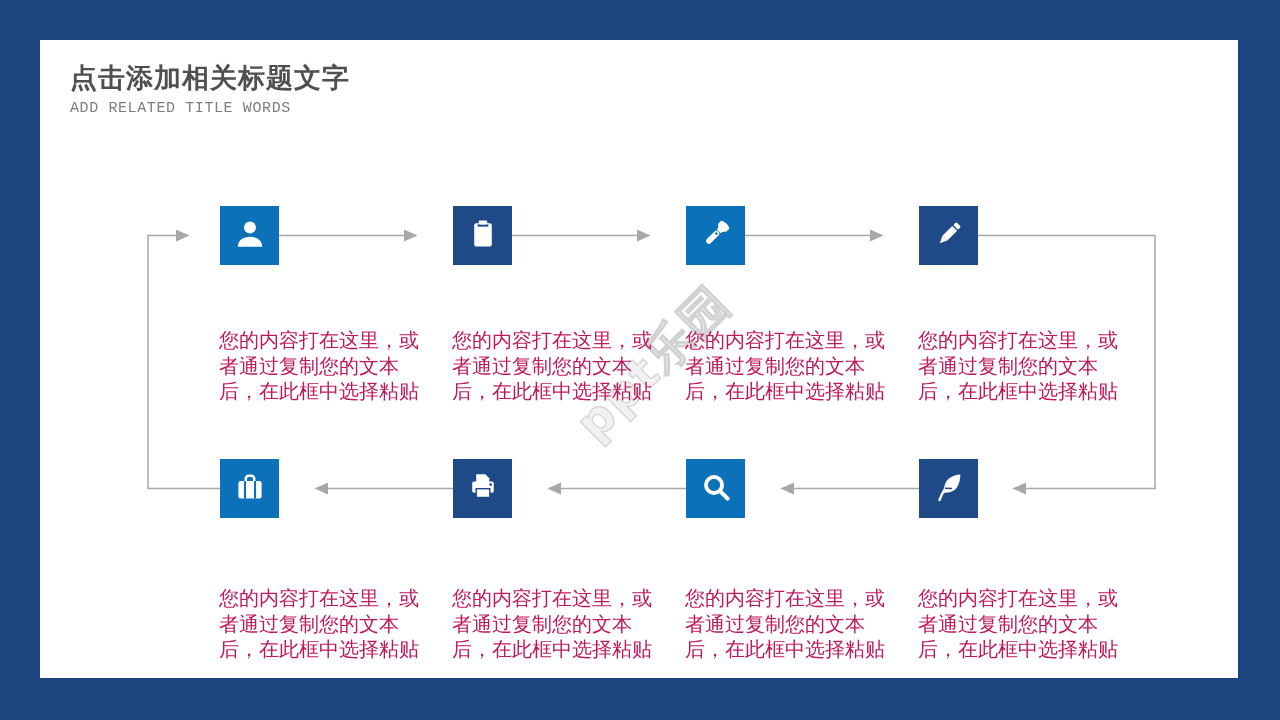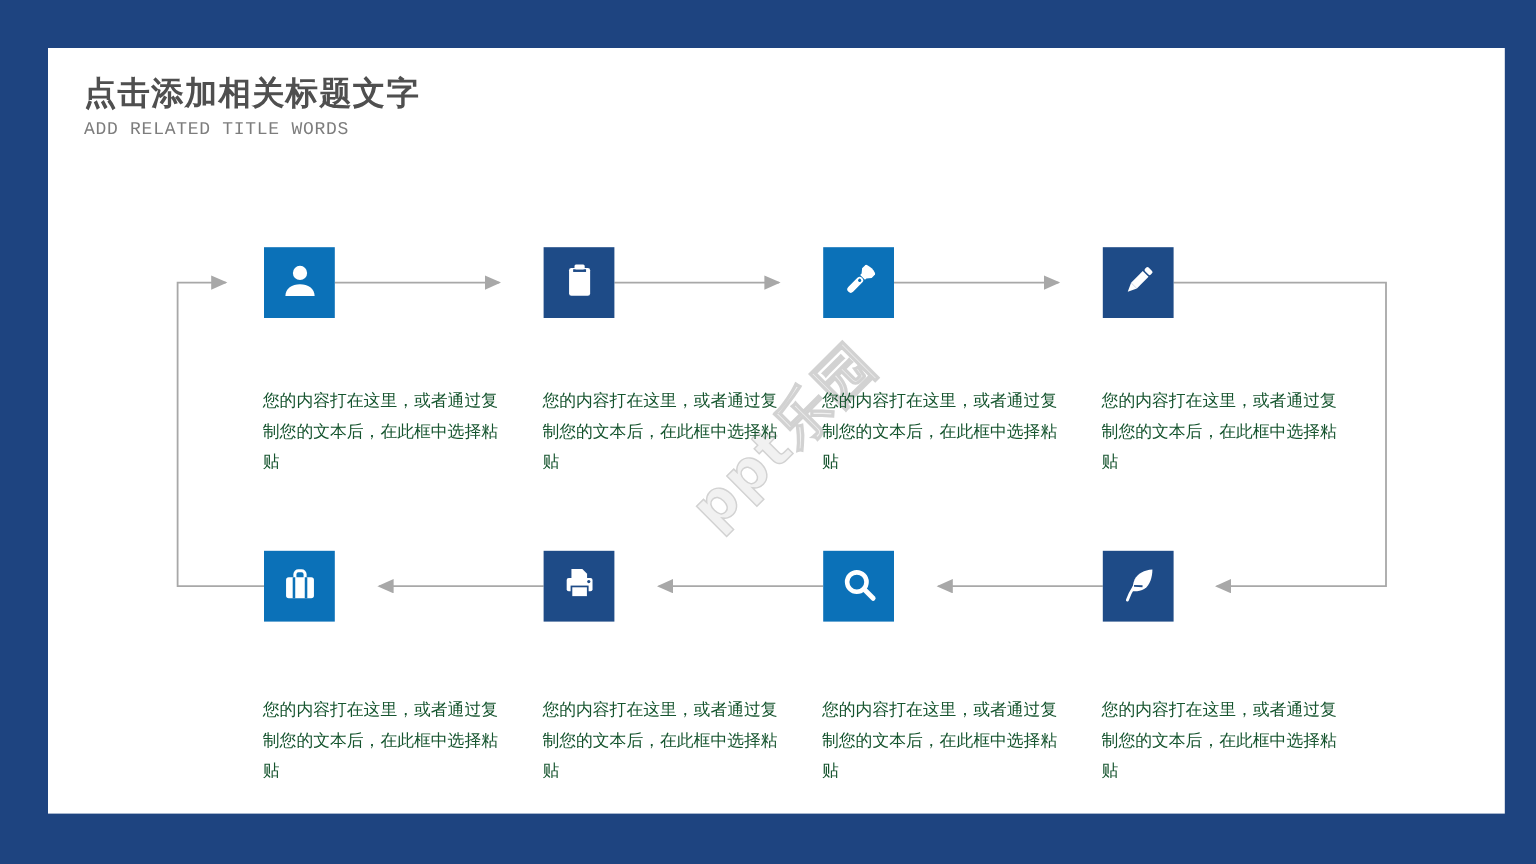--- a/index.html
+++ b/index.html
@@ -4,21 +4,20 @@
 <style>
   html,body{margin:0;padding:0;}
   body{
     width:1280px;height:720px;position:relative;overflow:hidden;
     background:#1e4480;
     font-family:"DejaVu Sans","Liberation Sans",sans-serif;
   }
   .slide{
     position:absolute;left:40px;top:40px;width:1198px;height:638px;
     background:#ffffff;
-    padding-left:16px;
   }
   
   .title-block{position:absolute;left:30px;top:20px;}
   .title-main{
     margin:0;font-size:27px;font-weight:700;color:#4f4f4f;letter-spacing:1px;
   }
   .title-sub{
     margin:4px 0 0 0;font-size:15px;color:#7d7d7d;letter-spacing:0.6px;font-family:Liberation Mono, monospace;
   }
   
@@ -28,21 +27,21 @@
   .tile{
     position:absolute;width:59px;height:59px;
     display:flex;align-items:center;justify-content:center;
   }
   .tile.bright{--tile:#0b71b8;background:#0b71b8;}
   .tile.navy{--tile:#1e4b87;background:#1e4b87;}
   .tile svg{width:34px;height:34px;}
   
   .desc{
     position:absolute;width:206px;
-    font-size:14px;line-height:25.5px;color:#14532d;
+    font-size:20px;line-height:25.5px;color:#be185d;
     text-align:left;
   }
   
   .watermark{
     position:absolute;left:468px;top:218px;width:290px;height:210px;
     display:flex;align-items:center;justify-content:center;
     transform:rotate(-45deg);
     font-size:47px;font-weight:700;
     color:rgba(215,215,215,0.35);
     -webkit-text-stroke:1.2px #d2d2d2;

